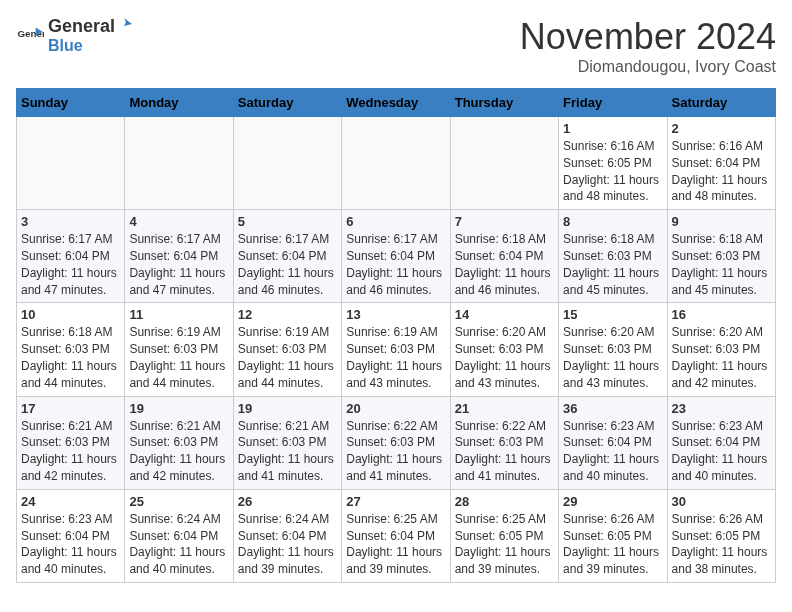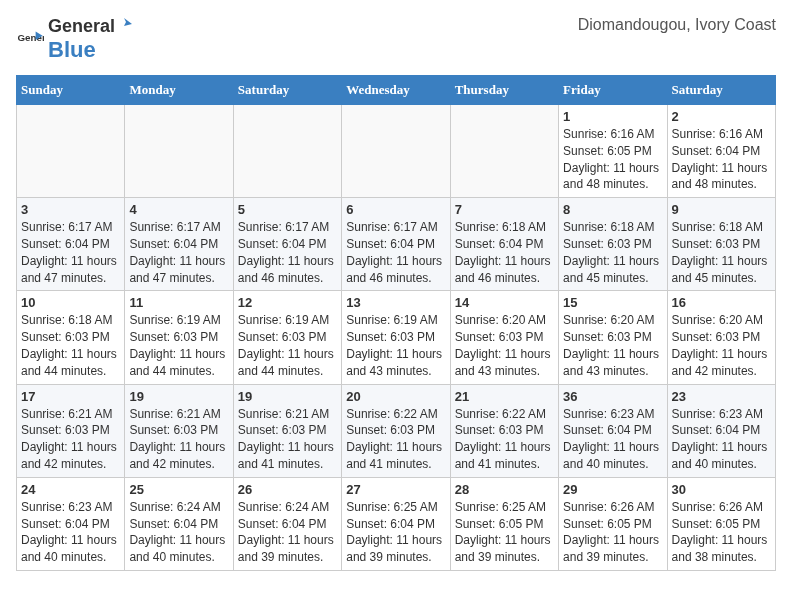--- a/index.html
+++ b/index.html
@@ -20,21 +20,21 @@
       display: flex;
       align-items: center;
       gap: 4px;
     }
     .logo-text-general {
       font-size: 18px;
       font-weight: bold;
       color: #333;
     }
     .logo-text-blue {
-      font-size: 22px;
+      font-size: 16px;
       font-weight: bold;
       color: #3a7fc1;
     }
     .logo-icon {
       width: 28px;
       height: 28px;
     }
     .title-area {
       text-align: right;
     }
@@ -47,27 +47,26 @@
       font-size: 16px;
       color: #555;
     }
     .calendar-table {
       width: 100%;
       border-collapse: collapse;
       table-layout: fixed;
     }
     .calendar-table th {
       background-color: #3a7fc1;
-      color: #ffffff;
+      color: #000000;
       font-size: 13px;
       font-weight: bold;
       padding: 6px 4px;
       text-align: left;
       border: 1px solid #3a7fc1;
-      font-family: Liberation Serif, serif;
     }
     .calendar-table td {
       border: 1px solid #ccc;
       vertical-align: top;
       padding: 4px 4px;
       font-size: 10.5px;
       color: #333;
       height: 80px;
       background: #fff;
     }
@@ -103,20 +102,21 @@
         <svg width="16" height="16" viewBox="0 0 16 16" style="margin: 0 1px;">
           <polygon points="8,2 16,8 8,10 10,6" fill="#3a7fc1"></polygon>
         </svg>
       </div>
       <div>
         <span class="logo-text-blue">Blue</span>
       </div>
     </div>
   </div>
   <div class="title-area">
+    <div class="month-title">November 2024</div>
     <div class="location-title">Diomandougou, Ivory Coast</div>
   </div>
 </div>
 
 <table class="calendar-table">
   <thead>
     <tr id="weekday-header">
     <th>Sunday</th>
         <th>Monday</th>
         <th>Saturday</th>

